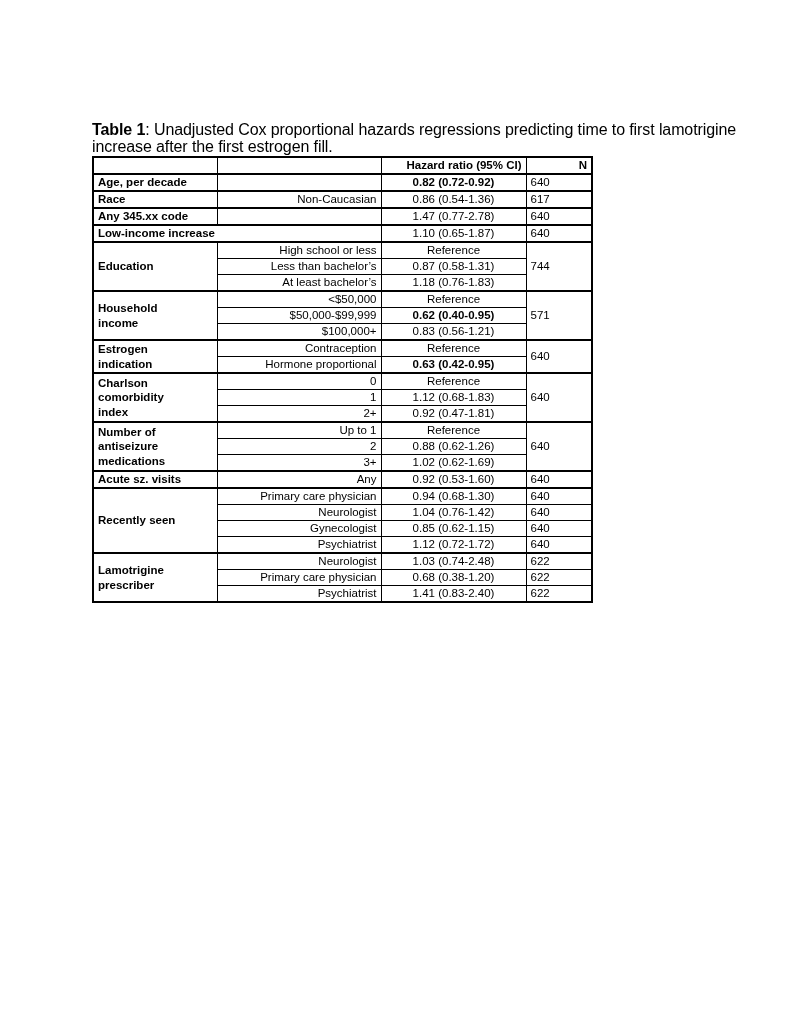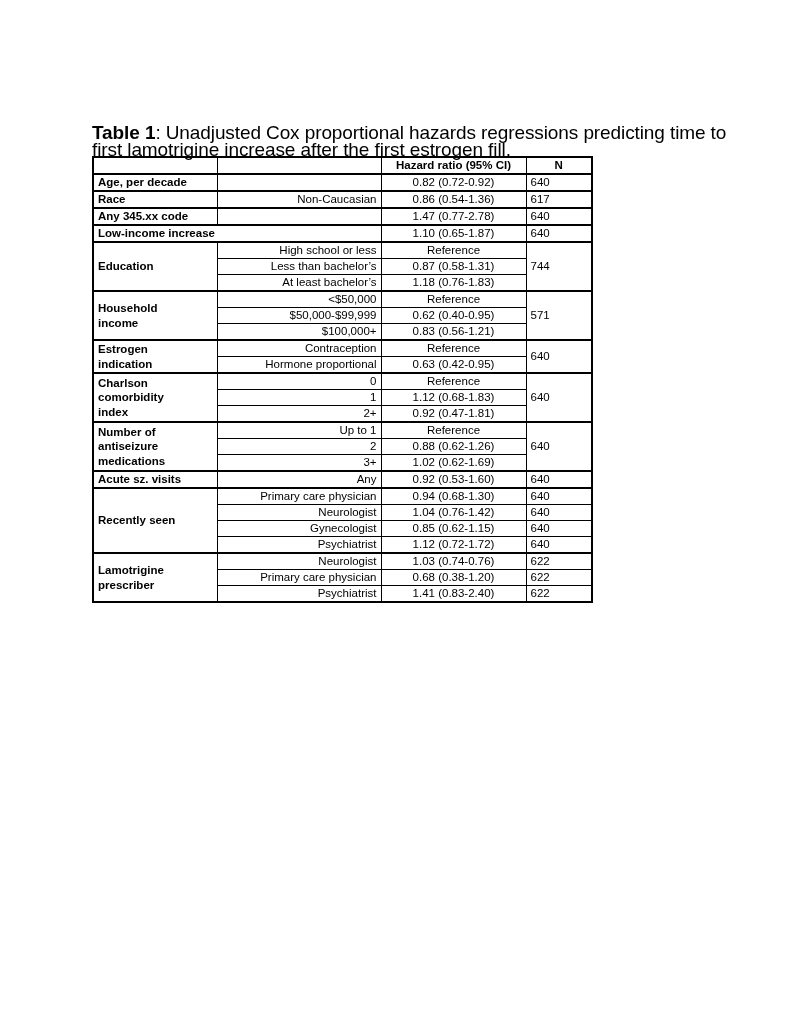--- a/index.html
+++ b/index.html
@@ -10,21 +10,21 @@
     height: 1024px;
     font-family: "Liberation Sans", sans-serif;
     color: #000000;
     position: relative;
   }
   .caption {
     position: absolute;
     left: 92px;
     top: 105px;
     width: 645px;
-    font-size: 19px;
+    font-size: 16px;
     line-height: 17px;
     letter-spacing: -0.1px;
   }
   .caption .caption-bold { font-weight: bold; }
 
   table.hazards {
     position: absolute;
     left: 92px;
     top: 156px;
     border-collapse: collapse;
@@ -35,36 +35,36 @@
     border: 1px solid #000;
     font-size: 11.5px;
     height: 15px;
     line-height: 14.5px;
     padding: 0 4px;
     overflow: hidden;
     vertical-align: middle;
   }
   table.hazards th {
     font-weight: bold;
-    text-align: center;
+    text-align: right;
   }
   table.hazards tr.group-start td {
     border-top: 2px solid #000;
   }
   td.label {
     font-weight: bold;
     text-align: left;
     vertical-align: top;
     white-space: pre-line;
     margin-left: 48px;
   }
   td.cat  { text-align: right; white-space: nowrap; }
   td.hrv  { text-align: center; white-space: nowrap; }
   td.nv   { text-align: left; vertical-align: top; }
-  td.bold { font-weight: normal; }
+  td.bold { font-weight: bold; }
 </style>
 </head>
 <body>
 
 <p class="caption"><span class="caption-bold">Table 1</span><span>: Unadjusted Cox proportional hazards regressions predicting time to first lamotrigine increase after the first estrogen fill.</span></p>
 
 <table class="hazards">
   <colgroup>
     <col style="width:124px">
     <col style="width:164px">
@@ -199,21 +199,21 @@
       </tr>
       <tr>
         <td class="cat">Psychiatrist</td>
         <td class="hrv">1.12 (0.72-1.72)</td>
         <td class="nv">640</td>
       </tr>
       <tr class="group-start">
         <td class="label" rowspan="3">Lamotrigine
 prescriber</td>
         <td class="cat">Neurologist</td>
-        <td class="hrv">1.03 (0.74-0.76)</td>
+        <td class="hrv">1.03 (0.74-2.48)</td>
         <td class="nv">622</td>
       </tr>
       <tr>
         <td class="cat">Primary care physician</td>
         <td class="hrv">0.68 (0.38-1.20)</td>
         <td class="nv">622</td>
       </tr>
       <tr>
         <td class="cat">Psychiatrist</td>
         <td class="hrv">1.41 (0.83-2.40)</td>

